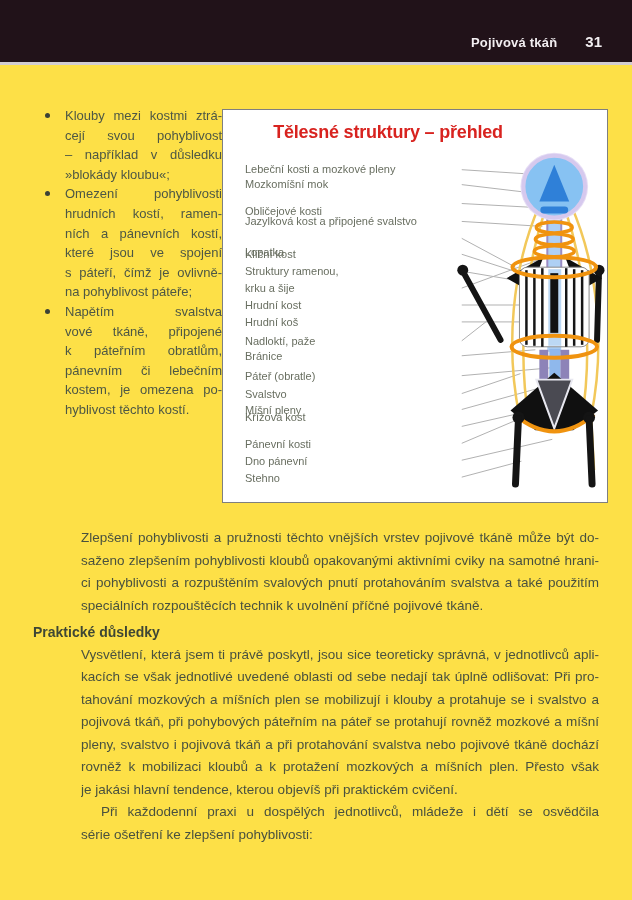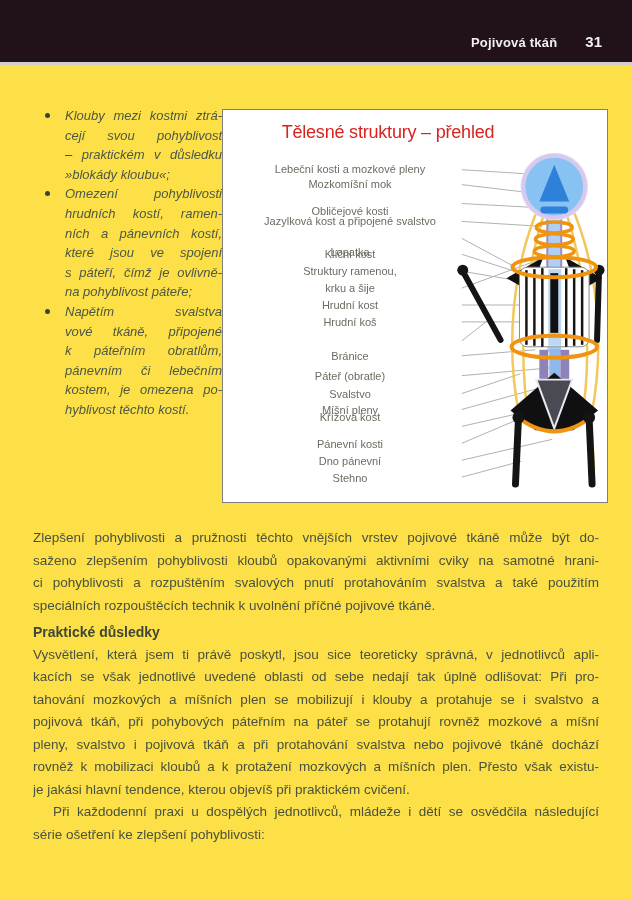--- a/index.html
+++ b/index.html
@@ -15,40 +15,40 @@
   .header-inner{position:absolute;right:30px;top:33px;display:flex;gap:28px;align-items:baseline;}
   .header-title{color:#f2eef1;font-size:13px;font-weight:bold;letter-spacing:.2px;}
   .header-page{color:#f2eef1;font-size:15px;font-weight:bold;}
   
   .bullets{position:absolute;left:38px;top:106px;width:184px;color:#4d5745;}
   .bullet{position:relative;padding-left:27px;}
   .bullet-dot{
     position:absolute;left:7px;top:7px;width:5px;height:5px;border-radius:50%;
     background:#3c4236;
   }
-  .bl{display:block;height:19.6px;line-height:19.6px;font-size:13px;overflow:hidden;white-space:nowrap;font-style:italic;}
+  .bl{display:block;height:19.6px;line-height:19.6px;font-size:13px;overflow:hidden;white-space:nowrap;}
   .jl{text-align:justify;text-align-last:justify;white-space:normal;}
   .ll{text-align:left;}
   
   .figure{
     position:absolute;left:222px;top:109px;width:386px;height:394px;
     background:#ffffff;border:1.5px solid #7f7f7f;box-sizing:border-box;
   }
   .fig-title{
     position:absolute;left:0;top:12px;width:330px;text-align:center;
-    color:#d8231f;font-size:18px;font-weight:normal;letter-spacing:-.2px;
+    color:#d8231f;font-size:18px;font-weight:bold;letter-spacing:-.2px;
   }
   .fig-svg{position:absolute;left:0;top:0;width:100%;height:100%;}
   .fig-label{
-    position:absolute;right:152px;width:210px;text-align:center;white-space:nowrap;
+    position:absolute;right:152px;width:210px;text-align:left;white-space:nowrap;
     color:#686e60;font-size:11px;line-height:13px;
   }
   
   .main-text{position:absolute;left:33px;top:527px;width:566px;color:#49513f;}
-  .pl{display:block;height:22.5px;line-height:22.5px;font-size:13.5px;overflow:hidden;white-space:nowrap;}
+  .pl{display:block;height:22.5px;line-height:22.5px;font-size:13.5px;overflow:hidden;white-space:nowrap;margin-left:48px;}
   .pl.jl{white-space:normal;}
   .section-heading{
     display:block;height:22.5px;line-height:22.5px;font-size:14px;font-weight:bold;
     color:#3e4635;margin-top:4px;
   }
   .indent{padding-left:20px;}
 </style>
 </head>
 <body>
 
@@ -59,21 +59,21 @@
       <span class="header-title">Pojivová tkáň</span>
       <span class="header-page">31</span>
     </div>
   </div>
 
   <div class="bullets">
     <div class="bullet">
       <span class="bullet-dot"></span>
       <span class="bl jl">Klouby mezi kostmi ztrá-</span>
       <span class="bl jl">cejí svou pohyblivost</span>
-      <span class="bl jl">– praktickém v důsledku</span>
+      <span class="bl jl">– například v důsledku</span>
       <span class="bl ll">»blokády kloubu«;</span>
     </div>
     <div class="bullet">
       <span class="bullet-dot"></span>
       <span class="bl jl">Omezení pohyblivosti</span>
       <span class="bl jl">hrudních kostí, ramen-</span>
       <span class="bl jl">ních a pánevních kostí,</span>
       <span class="bl jl">které jsou ve spojení</span>
       <span class="bl jl">s páteří, čímž je ovlivně-</span>
       <span class="bl ll">na pohyblivost páteře;</span>
@@ -191,20 +191,21 @@
     <div class="fig-label" style="top:53px">Lebeční kosti a mozkové pleny</div>
     <div class="fig-label" style="top:68px">Mozkomíšní mok</div>
     <div class="fig-label" style="top:95px">Obličejové kosti</div>
     <div class="fig-label" style="top:105px">Jazylková kost a připojené svalstvo</div>
     <div class="fig-label" style="top:136px">Lopatka</div>
     <div class="fig-label" style="top:138px">Klíční kost</div>
     <div class="fig-label" style="top:155px">Struktury ramenou,</div>
     <div class="fig-label" style="top:172px">krku a šije</div>
     <div class="fig-label" style="top:189px">Hrudní kost</div>
     <div class="fig-label" style="top:206px">Hrudní koš</div>
+    <div class="fig-label" style="top:225px">Nadloktí, paže</div>
     <div class="fig-label" style="top:240px">Bránice</div>
     <div class="fig-label" style="top:260px">Páteř (obratle)</div>
     <div class="fig-label" style="top:278px">Svalstvo</div>
     <div class="fig-label" style="top:294px">Míšní pleny</div>
     <div class="fig-label" style="top:301px">Křížová kost</div>
     <div class="fig-label" style="top:328px">Pánevní kosti</div>
     <div class="fig-label" style="top:345px">Dno pánevní</div>
     <div class="fig-label" style="top:362px">Stehno</div>
   </div>
 

